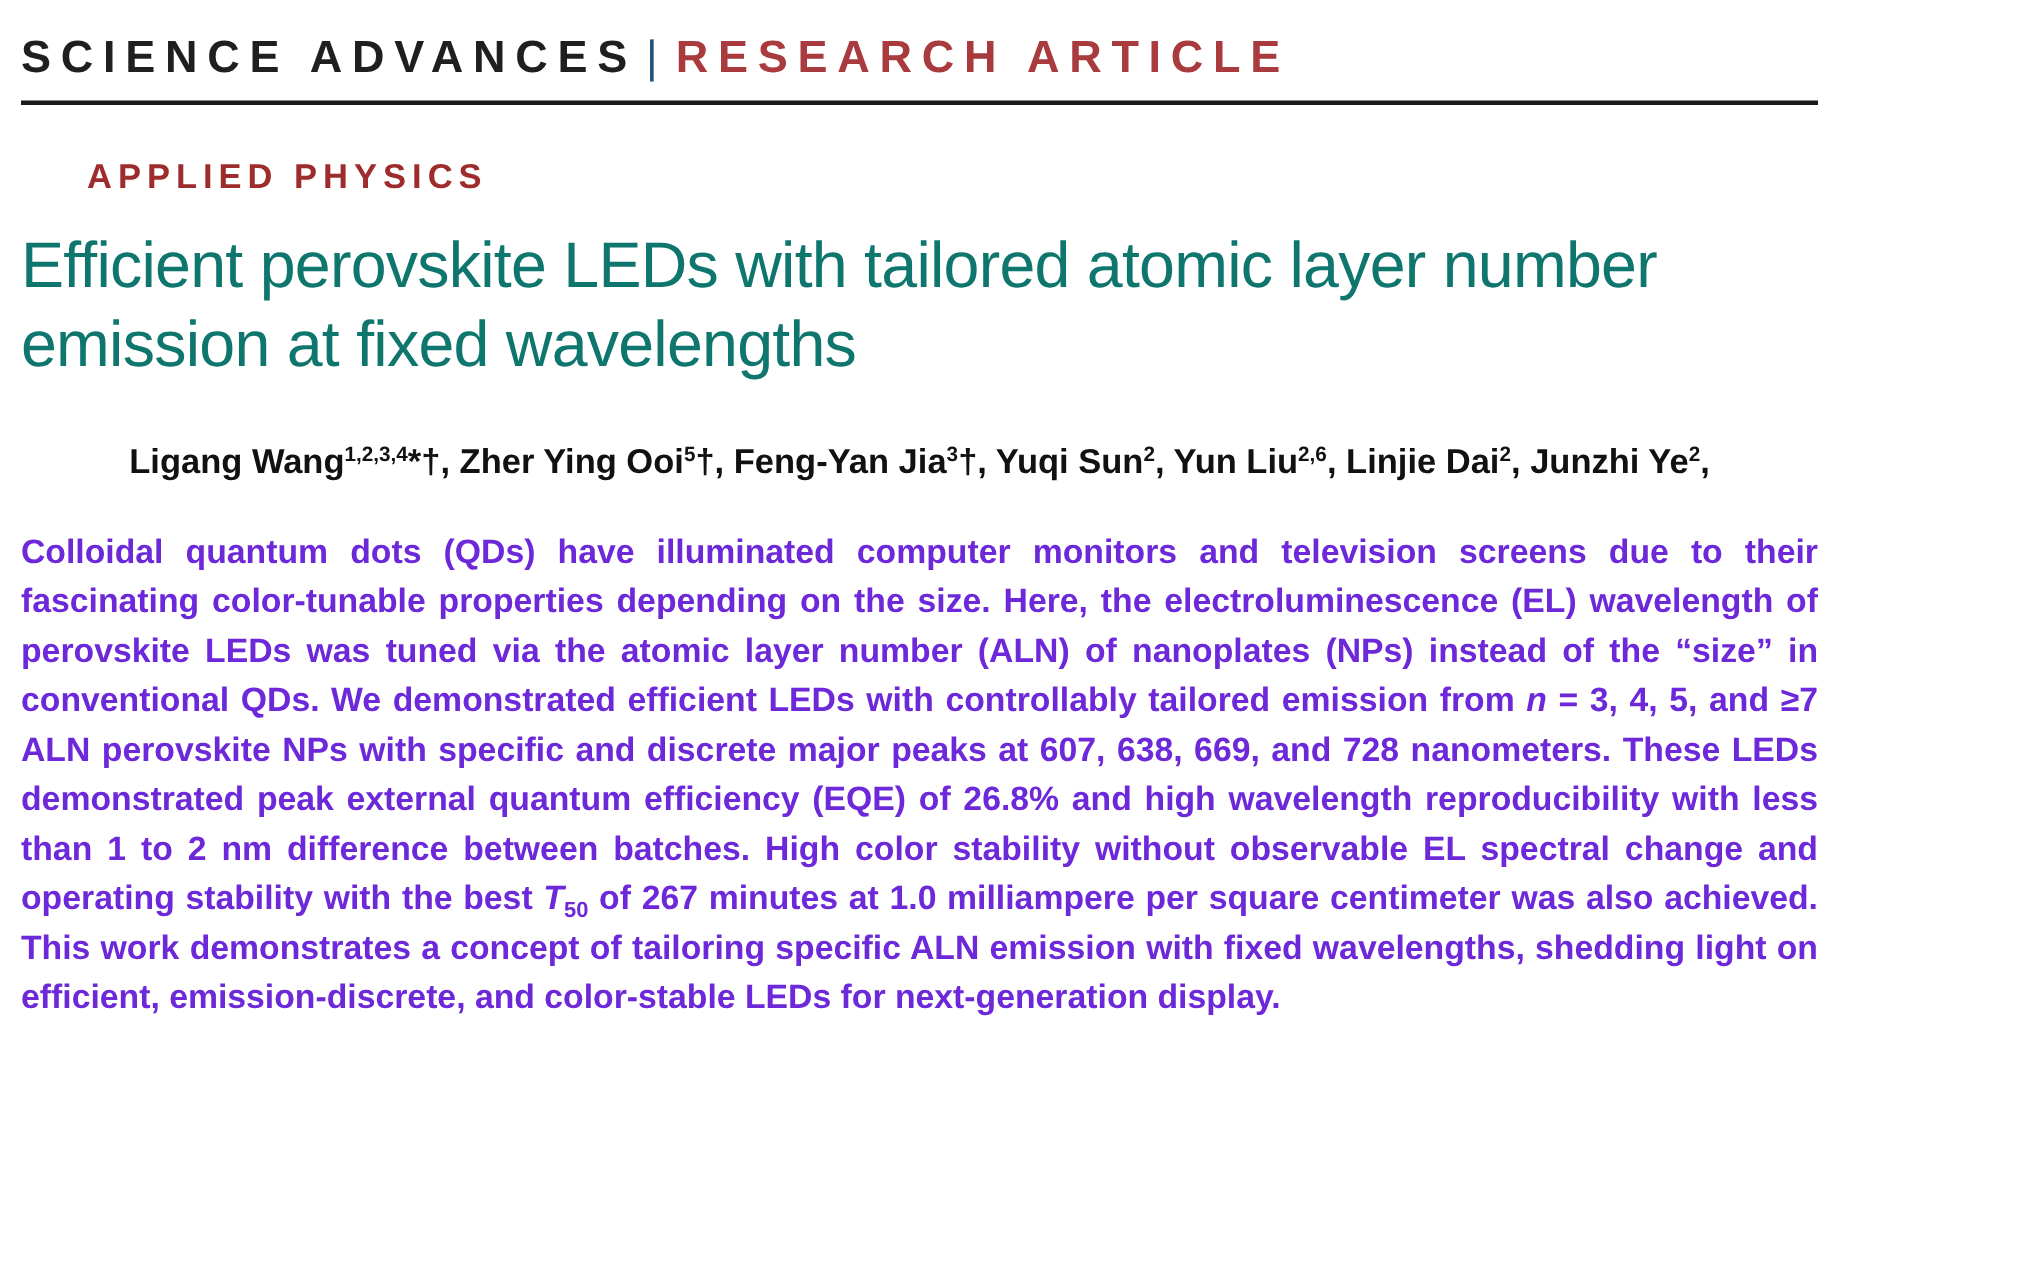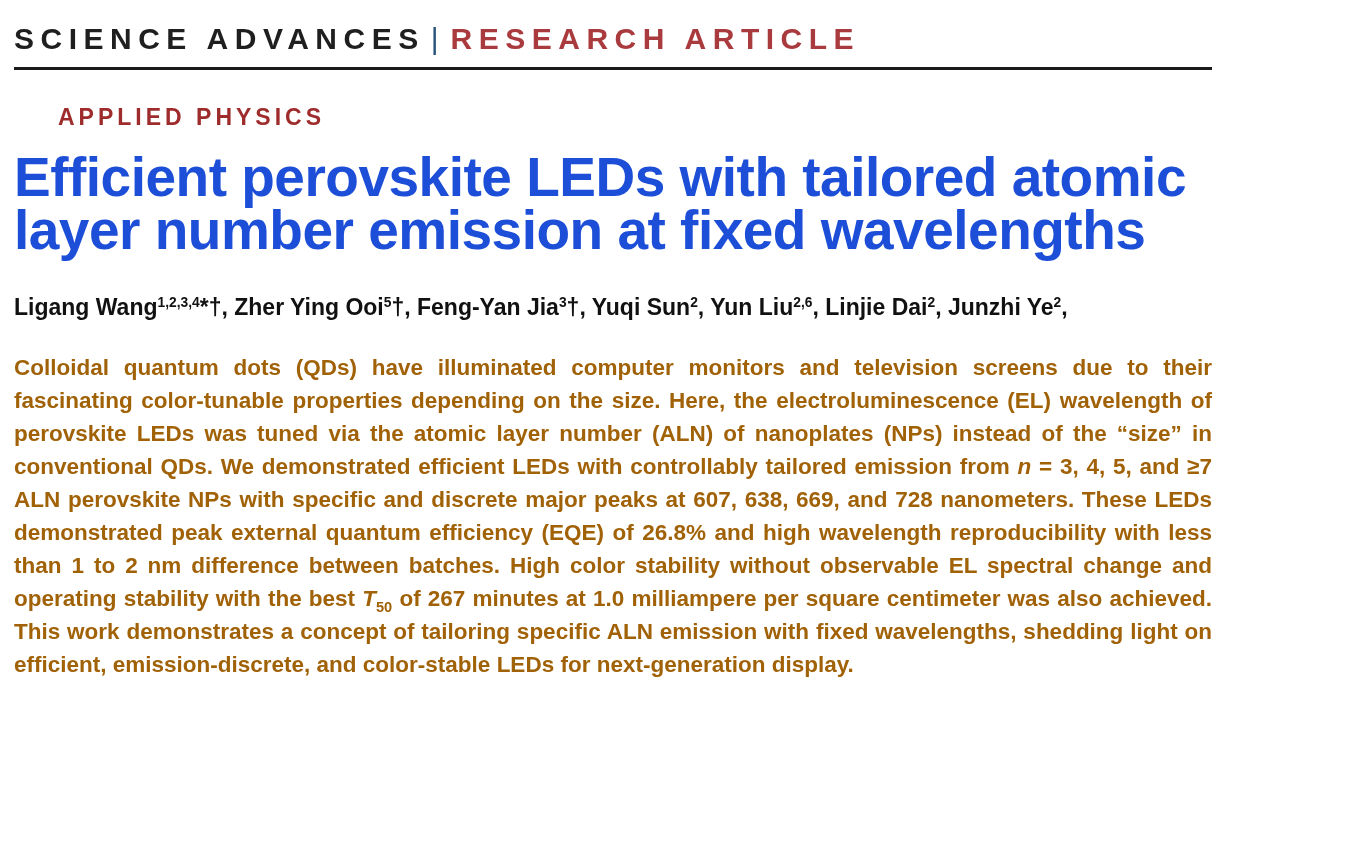--- a/index.html
+++ b/index.html
@@ -48,53 +48,54 @@
     color: #9f2c2c;
     font-weight: 700;
     font-size: 23px;
     letter-spacing: 4px;
     line-height: 28px;
     margin-left: 44px;
   }
   
   .article-title {
     margin: 20px 0 0 0;
-    font-size: 55px;
+    font-size: 43px;
     line-height: 53px;
-    font-weight: 700;
+    font-weight: 400;
     letter-spacing: -0.5px;
     max-width: 1270px;
-    color: #1d4ed8;
+    color: #0f766e;
   }
   
   .author-list {
     margin-top: 32px;
     font-weight: 700;
     font-size: 23px;
     line-height: 36px;
     color: #111111;
   }
   .author-line {
     white-space: nowrap;
+    text-align: center;
   }
   .author-line sup {
     font-size: 60%;
     line-height: 0;
     vertical-align: baseline;
     position: relative;
     top: -0.55em;
   }
   
   .abstract {
     margin: 26px 0 0 0;
     font-weight: 700;
     font-size: 22.5px;
     line-height: 33px;
     text-align: justify;
-    color: #a16207;
+    color: #6d28d9;
   }
   .abstract sub {
     font-size: 65%;
     line-height: 0;
   }
   .abstract i { font-style: italic; }
 </style>
 </head>
 <body>
 

